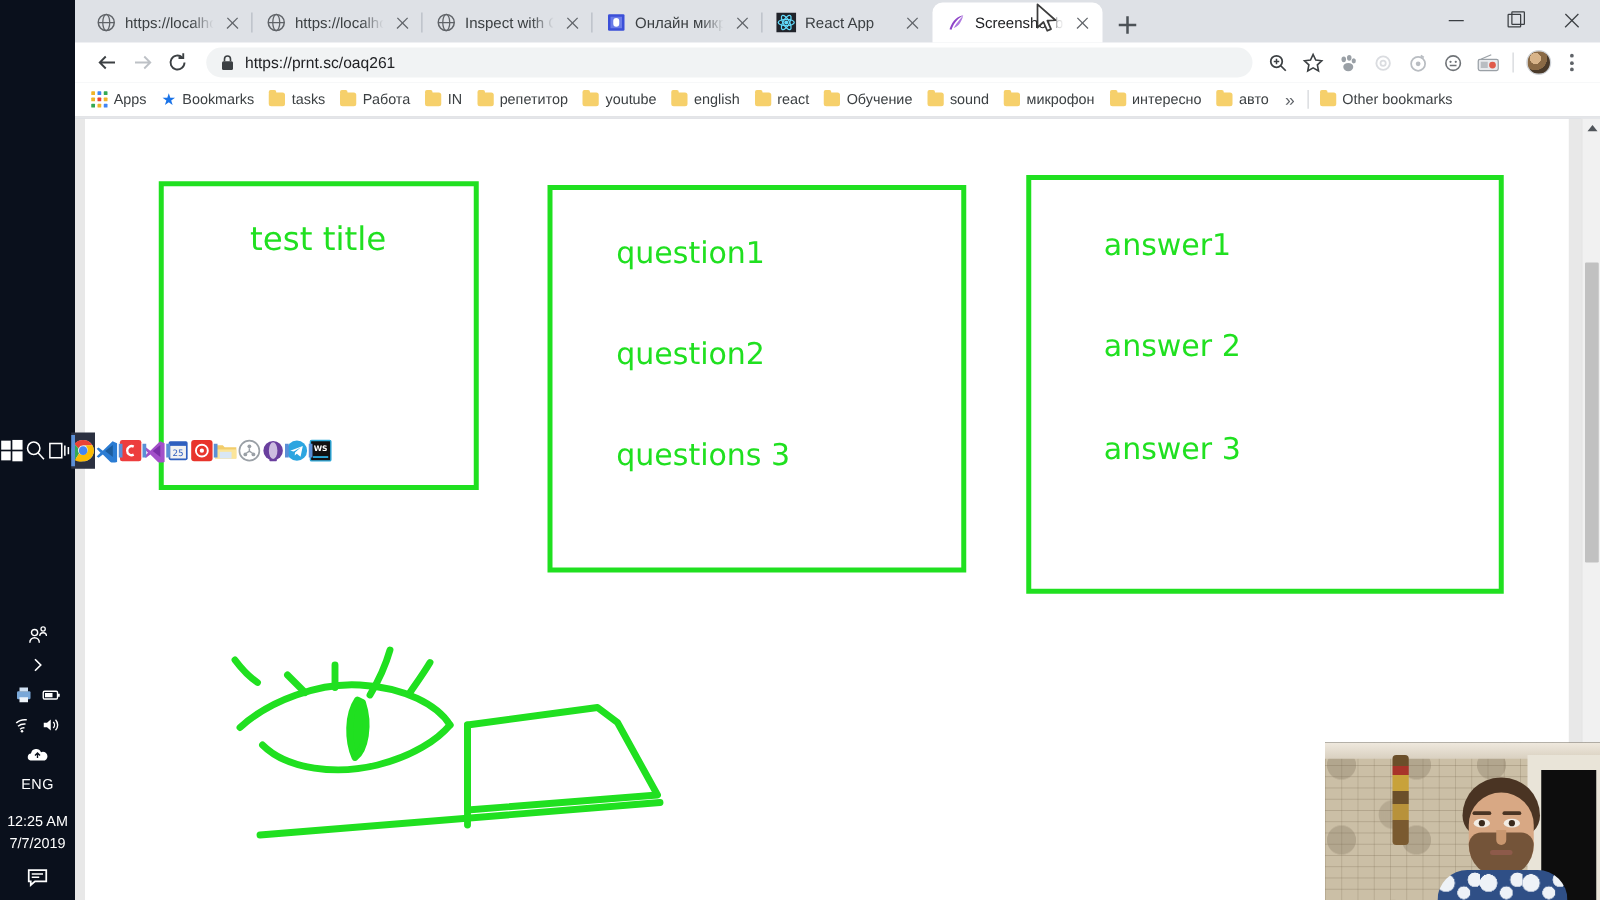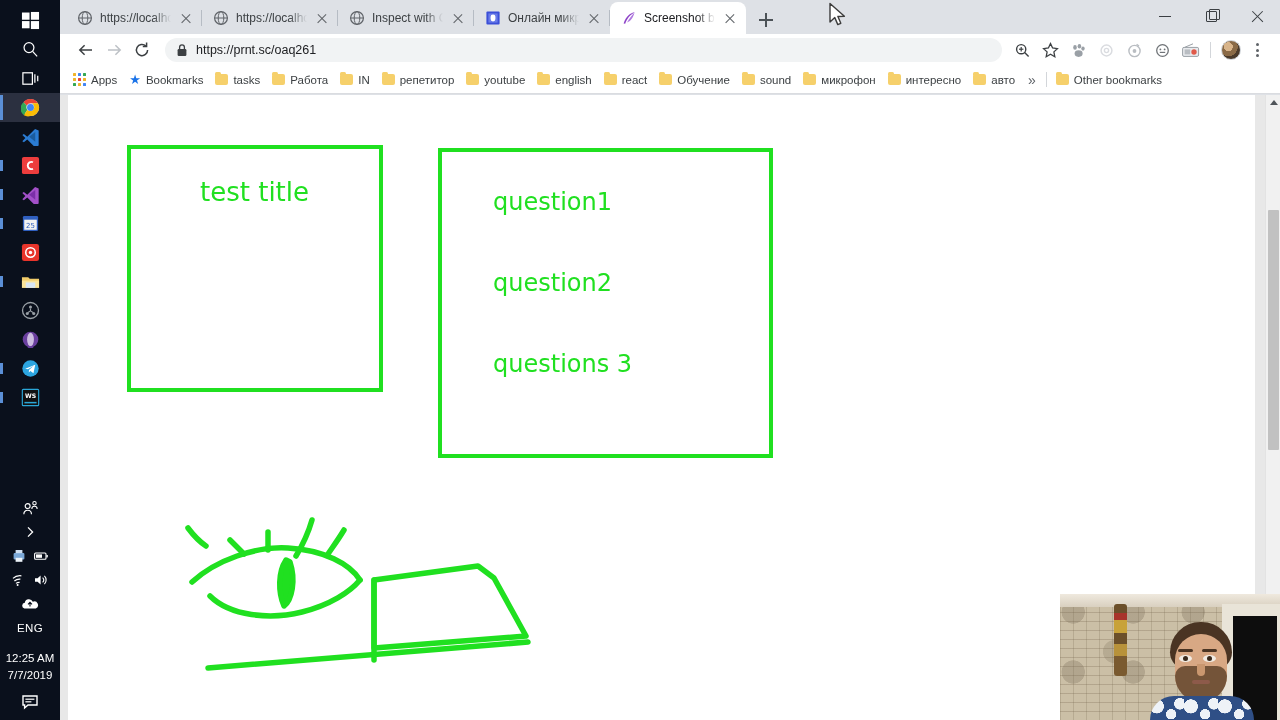--- a/index.html
+++ b/index.html
@@ -6,21 +6,21 @@
   html, body {
     width: 1280px; height: 720px; overflow: hidden;
     font-family: "Liberation Sans", sans-serif;
     background: #ffffff;
   }
   #root { position: relative; width: 1280px; height: 720px; }
 
   
   .taskbar {
     position: absolute; left: 0; top: 0; width: 60px; height: 720px;
-    background: #0a101c; display: flex; flex-direction: column; align-items: center;
+    background: #0a101c; display: flex; flex-direction: row; align-items: center;
     z-index: 40;
   }
   .tb-item {
     width: 60px; height: 29px; display: flex; align-items: center; justify-content: center;
     position: relative;
   }
   .tb-item.active { background: #2b3040; }
   .tb-item.active::before {
     content: ""; position: absolute; left: 0; top: 2px; bottom: 2px; width: 3px;
     background: #5b8fd6;
@@ -483,20 +483,31 @@
       <div class="tab inactive">
         <svg class="tab-favicon" viewBox="0 0 16 16">
           <rect x="1.4" y="1.4" width="13.2" height="13.2" rx="1" fill="#3b4fd8"></rect>
           <rect x="3.4" y="3.4" width="9.2" height="9.2" fill="#6a7ce8"></rect>
           <rect x="5.6" y="4.4" width="4.8" height="7" rx="2.4" fill="#fff"></rect>
         </svg>
         <span class="tab-title">Онлайн микрофон -</span>
         <span class="tab-close"></span>
       </div>
 
+      <div class="tab inactive nosep">
+        <svg class="tab-favicon" viewBox="0 0 16 16">
+          <rect x="0" y="0" width="16" height="16" fill="#20232a"></rect>
+          <circle cx="8" cy="8" r="1.6" fill="#61dafb"></circle>
+          <ellipse cx="8" cy="8" rx="6.4" ry="2.5" fill="none" stroke="#61dafb" stroke-width="1"></ellipse>
+          <ellipse cx="8" cy="8" rx="6.4" ry="2.5" fill="none" stroke="#61dafb" stroke-width="1" transform="rotate(60 8 8)"></ellipse>
+          <ellipse cx="8" cy="8" rx="6.4" ry="2.5" fill="none" stroke="#61dafb" stroke-width="1" transform="rotate(120 8 8)"></ellipse>
+        </svg>
+        <span class="tab-title">React App</span>
+        <span class="tab-close"></span>
+      </div>
 
       <div class="tab active">
         <svg class="tab-favicon" viewBox="0 0 16 16">
           <path d="M13.6 2.2C9.6 2.8 5.2 5.6 2.6 13.4l1.6.4C6.4 7.4 9.8 4.6 13.6 2.2z" fill="#8e44c8"></path>
           <path d="M13.6 2.2C11 5.4 8.4 8.2 6 12.4c2.6-.6 6-3.6 7.6-10.2z" fill="#b07ae0"></path>
         </svg>
         <span class="tab-title">Screenshot by Lightsh</span>
         <span class="tab-close"></span>
       </div>
 
@@ -681,20 +692,25 @@
         <div class="gbox" style="left:59px;top:50px;width:256px;height:247px;border-width:4px">
           <span class="gtext" style="left:69px;top:28px;font-size:26px">test title</span>
         </div>
 
         <div class="gbox" style="left:370px;top:53px;width:335px;height:310px;border-width:4px">
           <span class="gtext" style="left:51px;top:36px;font-size:24px">question1</span>
           <span class="gtext" style="left:51px;top:117px;font-size:24px">question2</span>
           <span class="gtext" style="left:51px;top:198px;font-size:24px">questions 3</span>
         </div>
 
+        <div class="gbox" style="left:753px;top:45px;width:382px;height:335px;border-width:4px">
+          <span class="gtext" style="left:58px;top:38px;font-size:24px">answer1</span>
+          <span class="gtext" style="left:58px;top:119px;font-size:24px">answer 2</span>
+          <span class="gtext" style="left:58px;top:201px;font-size:24px">answer 3</span>
+        </div>
 
         <svg style="position:absolute;left:110px;top:415px;width:470px;height:190px" viewBox="0 0 470 190">
           <g fill="none" stroke="#20e020" stroke-width="5.5" stroke-linecap="round" stroke-linejoin="round">
 
             <path d="M14 72 C 38 50, 78 36, 110 38 C 146 40, 172 54, 182 70"></path>
 
             <path d="M32 86 C 52 106, 92 110, 124 102 C 152 95, 172 82, 182 70"></path>
 
             <path d="M108 50 C 100 62, 100 82, 106 96 C 114 90, 118 70, 112 52 Z" fill="#20e020"></path>
 

